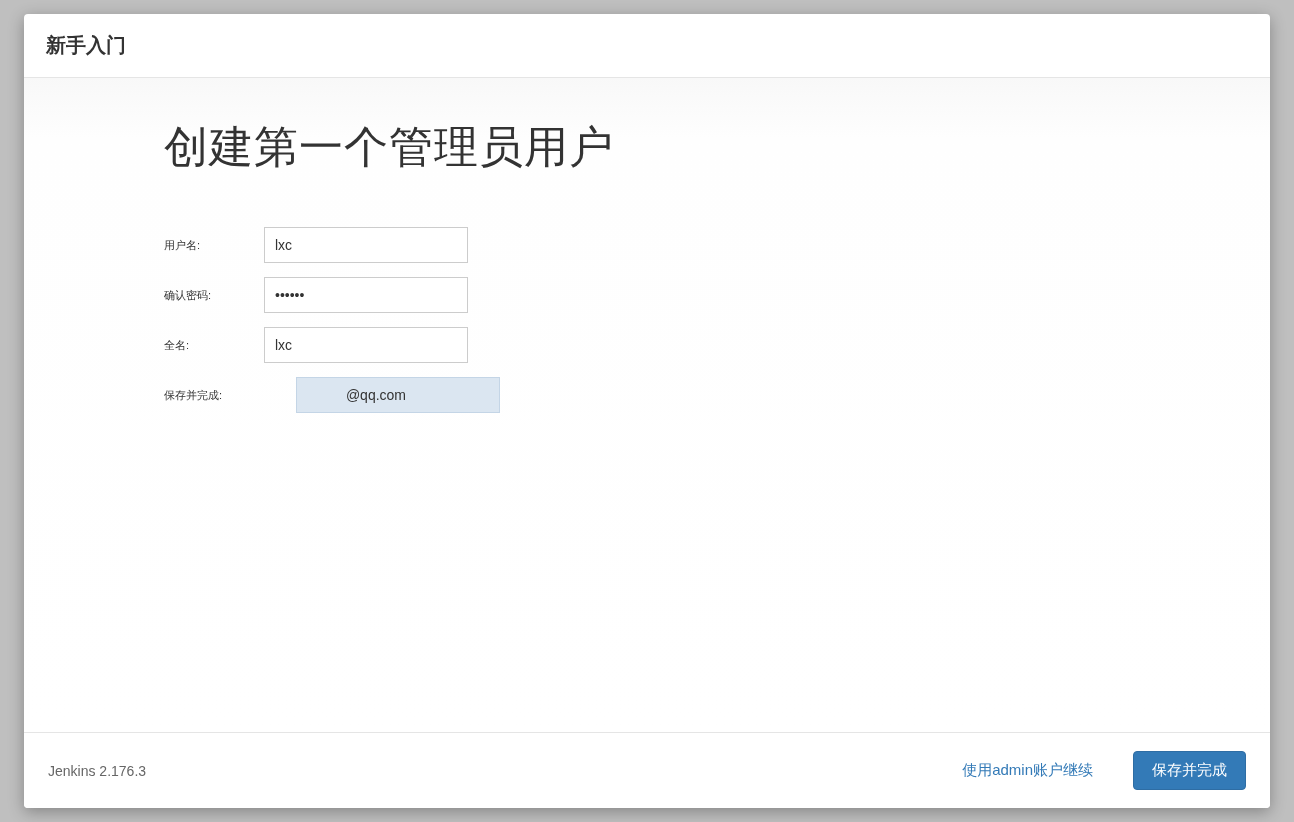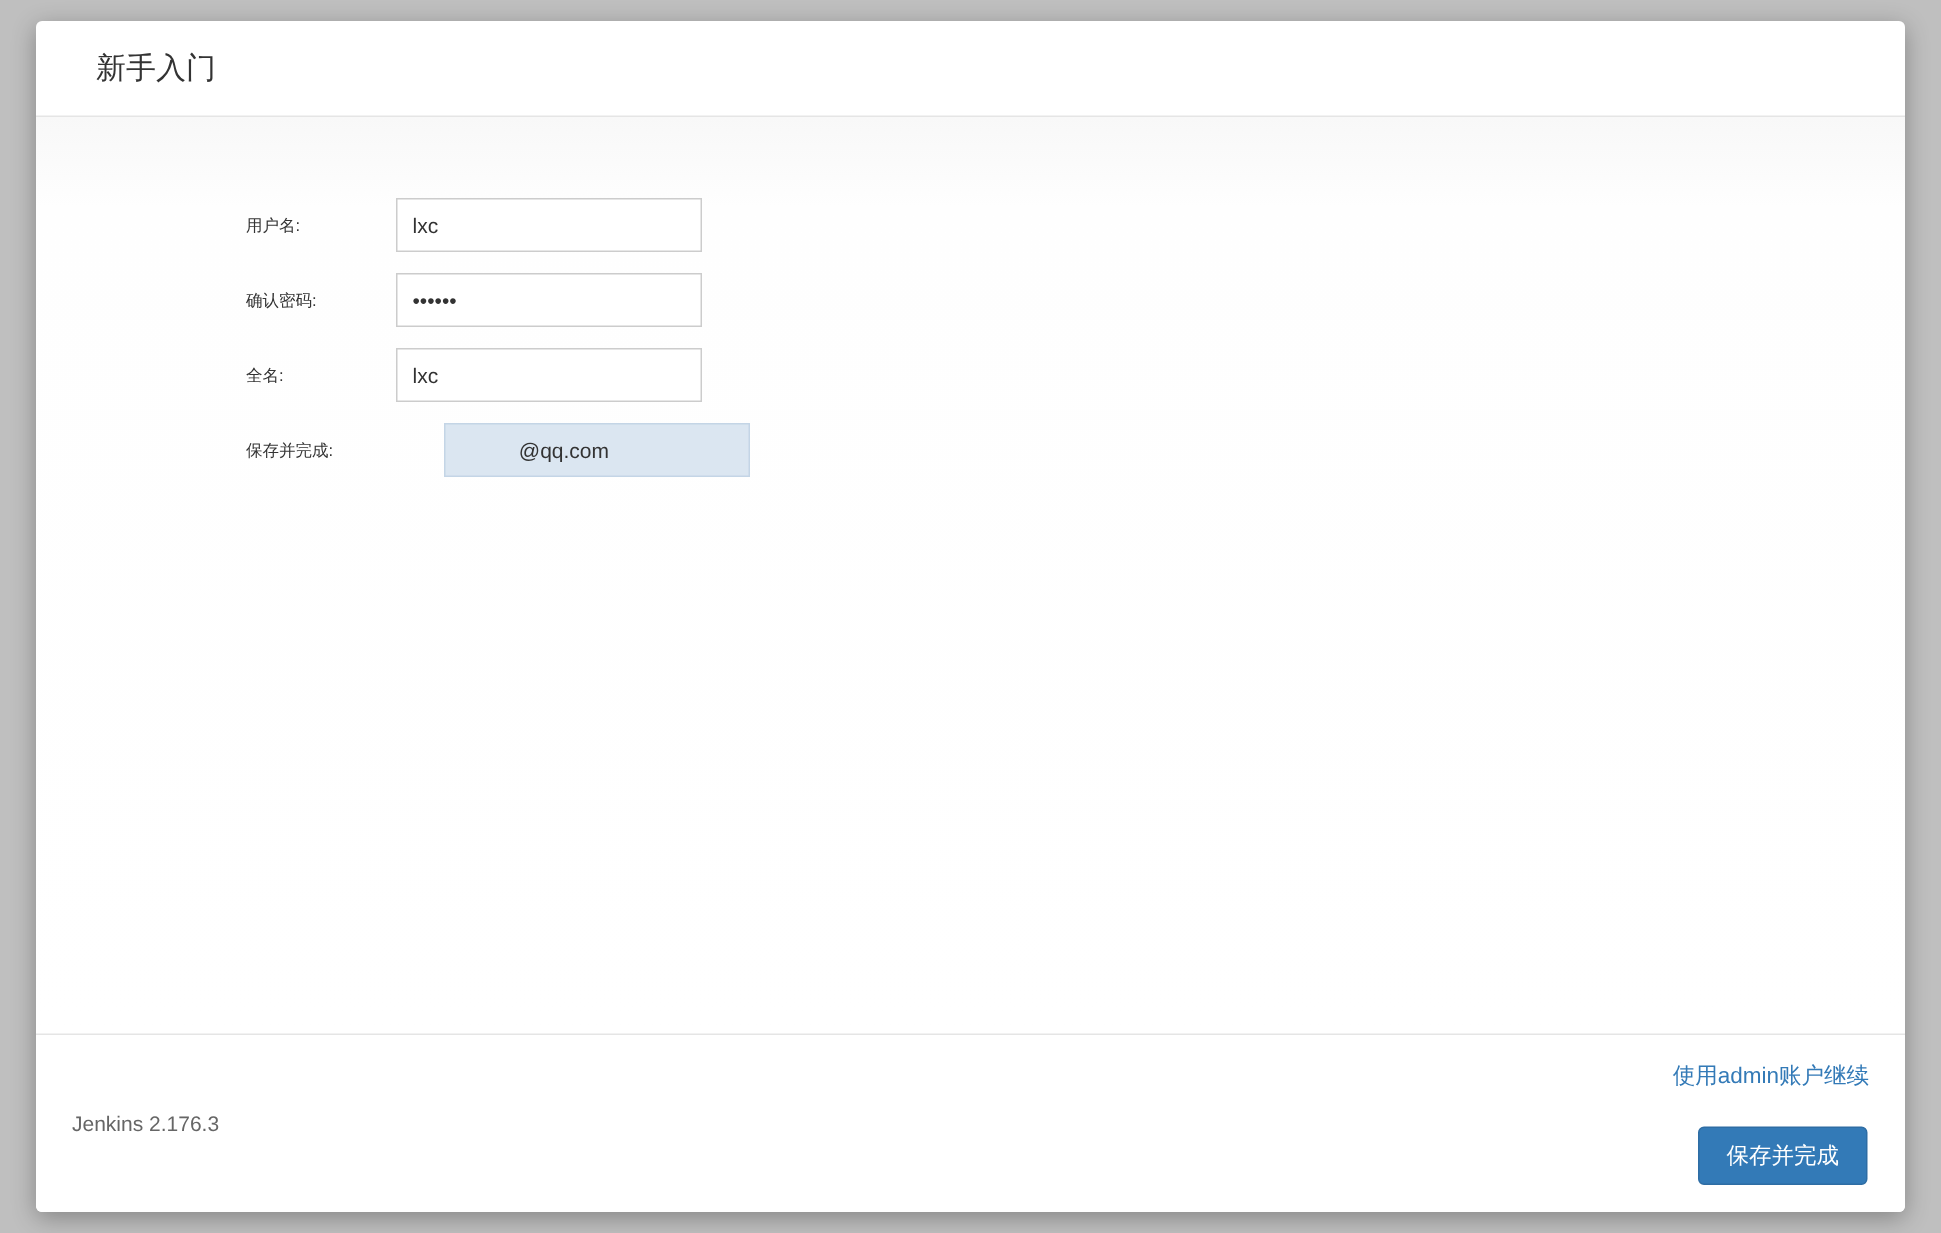--- a/index.html
+++ b/index.html
@@ -19,24 +19,24 @@
       width: 1246px;
       height: 794px;
       background: #fff;
       border-radius: 4px;
       box-shadow: 0 4px 16px rgba(0,0,0,0.3);
       display: flex;
       flex-direction: column;
       overflow: hidden;
     }
     .modal-header {
-      padding: 18px 40px;
+      padding: 18px 22px;
       border-bottom: 1px solid #e5e5e5;
       font-size: 20px;
-      font-weight: 400;
+      font-weight: 700;
       color: #333;
     }
     .modal-body {
       flex: 1;
       background: linear-gradient(to bottom, #f8f8f8 0%, #fefefe 60px, #ffffff 100%);
       padding: 40px 0 0 140px;
       overflow: auto;
     }
     .page-title {
       font-size: 44px;
@@ -82,21 +82,20 @@
     .version {
       color: #666;
       font-size: 14px;
       flex: 0 0 auto;
     }
     .footer-actions {
       margin-left: auto;
       display: flex;
       align-items: center;
       gap: 24px;
-      flex-direction: column;
     }
     .link-button {
       color: #337ab7;
       font-size: 15px;
       text-decoration: none;
       cursor: pointer;
       background: none;
       border: none;
       font-family: inherit;
     }
@@ -114,20 +113,21 @@
   </style>
 </head>
 <body>
 
 <div class="modal">
   <div class="modal-header">
     <span>新手入门</span>
   </div>
 
   <div class="modal-body">
+    <h1 class="page-title">创建第一个管理员用户</h1>
 
     <table class="form-table">
       <tbody>
           <tr>
         <td class="form-label">用户名:</td>
         <td><input class="form-input" type="text" value="lxc" style=""></td>
       </tr>
       <tr>
         <td class="form-label">确认密码:</td>
         <td><input class="form-input" type="password" value="••••••" style=""></td>

